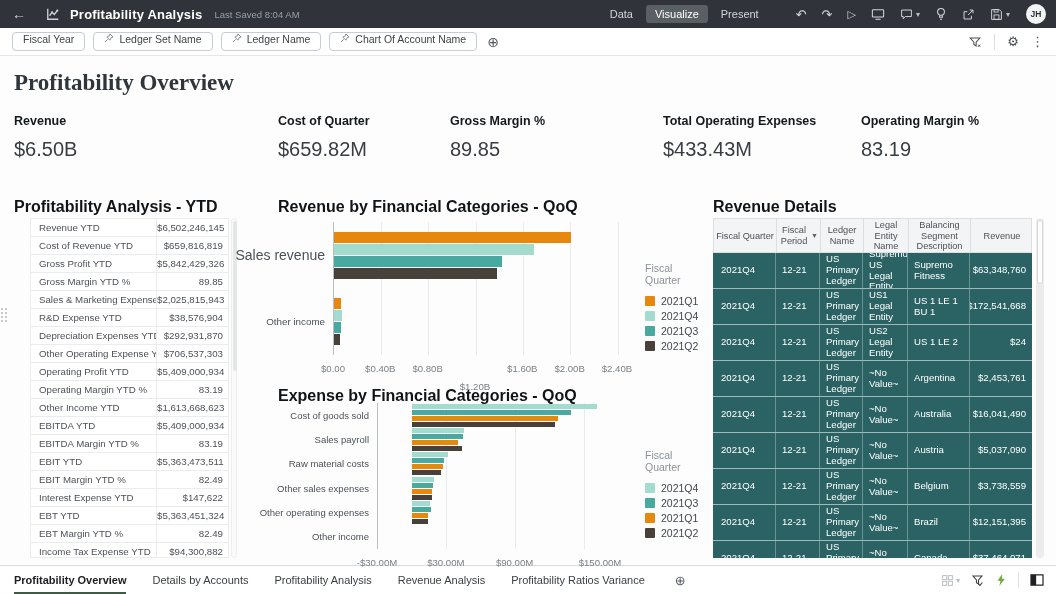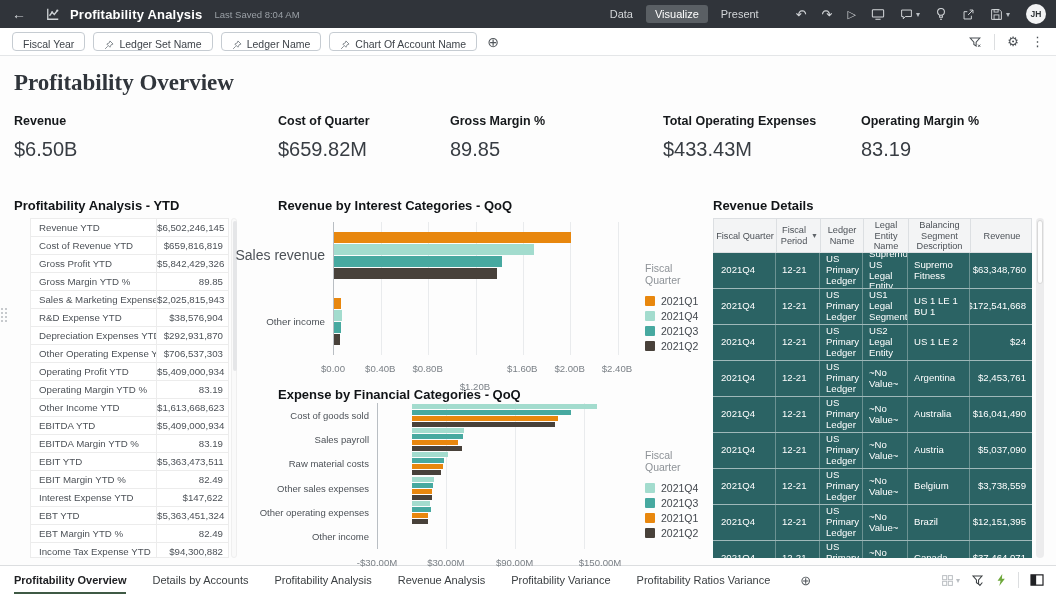--- a/index.html
+++ b/index.html
@@ -17,38 +17,38 @@
   .hdr-tab { font-size:11px; color:#d3d6d9; padding:3px 9px; border-radius:3px; cursor:pointer; }
   .hdr-tab.active { background:#5a5f64; color:#fff; }
   .hdr-icons { display:flex; align-items:center; gap:15px; margin-left:28px; }
   .hdr-ic { display:flex; align-items:center; gap:3px; color:#d3d6d9; font-size:13px; cursor:pointer; }
   .hdr-ic .caret { font-size:8px; color:#b9bec3; }
   .avatar { width:20px; height:20px; border-radius:50%; background:#f2f3f4; color:#2f3438;
     font-size:8.5px; font-weight:700; display:flex; align-items:center; justify-content:center; margin-left:16px; cursor:pointer; }
 
   
   .fbar { height:28px; background:#fff; border-bottom:1px solid #e4e6e8; display:flex; align-items:center; padding:0 12px; gap:8px; }
-  .pill { height:19px; border:1px solid #c6ccd2; border-radius:4px; display:flex; align-items:flex-end; gap:5px;
+  .pill { height:19px; border:1px solid #c6ccd2; border-radius:4px; display:flex; align-items:flex-start; gap:5px;
     padding:0 10px; font-size:10.5px; color:#3f444a; background:#fff; cursor:pointer; white-space:nowrap; }
   .pill .pin { color:#6f767c; }
   .fbar-add { font-size:14px; color:#52575c; margin-left:2px; cursor:pointer; }
   .fbar-right { margin-left:auto; display:flex; align-items:center; gap:12px; color:#4a4f54; }
   .vdiv { width:1px; height:16px; background:#dcdee0; }
   .glyph-btn { cursor:pointer; font-size:13px; color:#4a4f54; display:flex; align-items:center; }
 
   
   .main { position:relative; width:1056px; height:509px; background:#fdfdfd; }
   .page-title { position:absolute; left:14px; top:14px; font-family:"Liberation Serif", serif;
     font-weight:700; font-size:23px; color:#30353b; }
 
   .kpi { position:absolute; top:58px; cursor:default; }
   .kpi-label { font-size:12.5px; font-weight:700; color:#16191c; }
   .kpi-value { font-size:20px; font-weight:400; color:#383d43; margin-top:10px; }
 
-  .panel-title { position:absolute; font-size:13px; font-weight:700; color:#111417; }
+  .panel-title { position:absolute; font-size:16px; font-weight:700; color:#111417; }
 
   
   .ytd { position:absolute; left:30px; top:162px; width:199px; height:340px; overflow:hidden;
     border:1px solid #ececec; background:#fff; }
   .ytd-row { display:grid; grid-template-columns:126px 71px; height:18px; border-bottom:1px solid #ececec; align-items:center; cursor:default; }
   .ytd-row .c1 { padding-left:8px; font-size:9.7px; color:#4c5157; border-right:1px solid #ececec;
     height:100%; display:flex; align-items:center; overflow:hidden; white-space:nowrap; }
   .ytd-row .c2 { padding-right:5px; font-size:9.7px; color:#4c5157; text-align:right; white-space:nowrap; }
   .ytd-scroll { position:absolute; left:231px; top:162px; width:6px; height:340px; background:#fafafa; border:1px solid #efefef; border-radius:3px; }
   .ytd-thumb { position:absolute; left:0; top:2px; width:4px; height:150px; background:#e5e6e8; border-radius:2px; margin-left:0.5px; }
@@ -320,21 +320,21 @@
       <i></i>
       <i></i>
       <i></i>
       <i></i>
       <i></i>
       <i></i>
       <i></i>
     </div>
 
   <div class="chart" id="chart-revenue" style="left:278px; top:142px; height:190px;">
-    <div class="panel-title" style="left:0; top:0;">Revenue by Interest Categories - QoQ</div>
+    <div class="panel-title" style="left:0; top:0;">Revenue by Financial Categories - QoQ</div>
   <div class="plot" style="left: 55px; top: 24px; width: 284px; height: 133px;">
         <div class="gridline" style="left: 46.8333px;"></div>
         <div class="gridline" style="left: 94.1667px;"></div>
         <div class="gridline" style="left: 141.5px;"></div>
         <div class="gridline" style="left: 188.833px;"></div>
         <div class="gridline" style="left: 236.167px;"></div>
         <div class="gridline" style="left: 283.5px;"></div>
         <div class="bar" style="left: 0px; top: 9.75px; width: 236.667px; height: 11px; background: rgb(232, 135, 14);"></div>
         <div class="bar" style="left: 0px; top: 21.75px; width: 199.983px; height: 11px; background: rgb(163, 220, 206);"></div>
         <div class="bar" style="left: 0px; top: 33.75px; width: 168.033px; height: 11px; background: rgb(71, 169, 160);"></div>
@@ -463,21 +463,21 @@
         <div class="dc">12-21</div>
         <div class="dc">US Primary Ledger</div>
         <div class="dc">Supremo US Legal Entity</div>
         <div class="dc">Supremo Fitness</div>
         <div class="dc">$63,348,760</div>
       </div>
       <div class="det-row">
         <div class="dc">2021Q4</div>
         <div class="dc">12-21</div>
         <div class="dc">US Primary Ledger</div>
-        <div class="dc">US1 Legal Segment</div>
+        <div class="dc">US1 Legal Entity</div>
         <div class="dc">US 1 LE 1 BU 1</div>
         <div class="dc">$172,541,668</div>
       </div>
       <div class="det-row">
         <div class="dc">2021Q4</div>
         <div class="dc">12-21</div>
         <div class="dc">US Primary Ledger</div>
         <div class="dc">US2 Legal Entity</div>
         <div class="dc">US 1 LE 2</div>
         <div class="dc">$24</div>
@@ -535,21 +535,20 @@
       <div class="det-thumb"></div>
     </div>
 </div>
 
 <div class="bbar">
   <div id="bottom-tabs" style="display:flex;align-items:center;">
       <div class="btab active">Profitability Overview</div>
       <div class="btab">Details by Accounts</div>
       <div class="btab">Profitability Analysis</div>
       <div class="btab">Revenue Analysis</div>
-      <div class="btab">Profitability Variance</div>
       <div class="btab">Profitability Ratios Variance</div>
     </div>
   <div class="bbar-add">⊕</div>
   <div class="bbar-right" id="bbar-right">
       <div class="bic">
         <svg width="13" height="13" viewBox="0 0 16 16">
           <rect x="2" y="2" width="5" height="5" stroke="#b9bdc1" stroke-width="1.2" fill="none"></rect>
           <rect x="9" y="2" width="5" height="5" stroke="#b9bdc1" stroke-width="1.2" fill="none"></rect>
           <rect x="2" y="9" width="5" height="5" stroke="#b9bdc1" stroke-width="1.2" fill="none"></rect>
           <rect x="9" y="9" width="5" height="5" stroke="#b9bdc1" stroke-width="1.2" fill="none"></rect>

